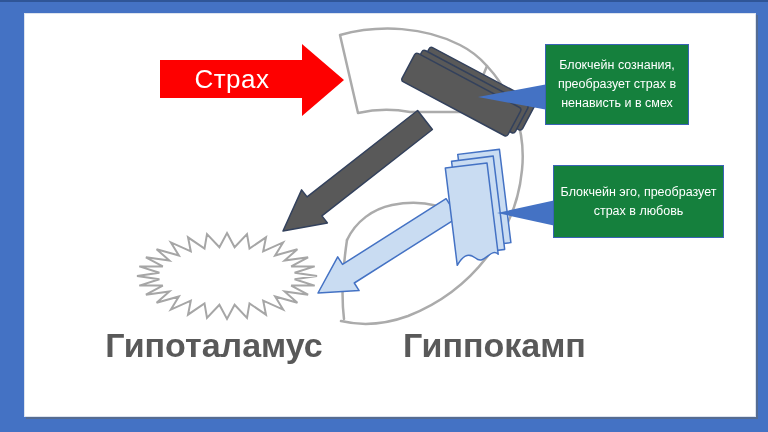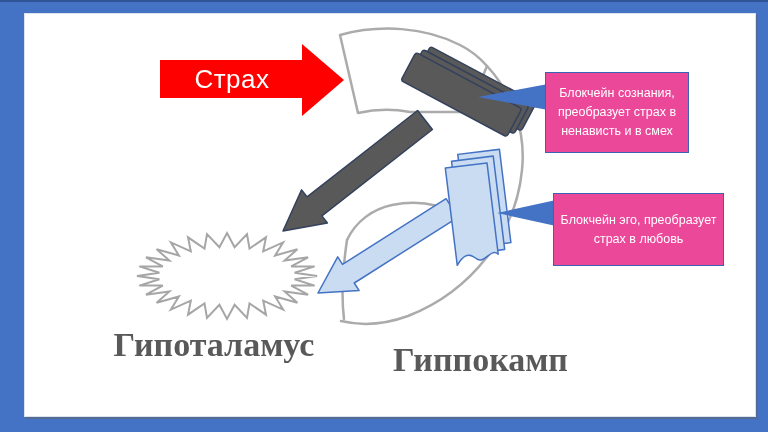--- a/index.html
+++ b/index.html
@@ -14,33 +14,33 @@
     background:#FFFFFF;border:1px solid #DCE3EE;box-sizing:border-box;
     box-shadow:2px 2px 0 rgba(95,105,120,0.65);
   }
   svg.art{position:absolute;left:0;top:0;width:768px;height:432px;}
   .fear-label{
     position:absolute;left:162px;top:60px;width:140px;height:38px;
     display:flex;align-items:center;justify-content:center;
     color:#FFFFFF;font-size:26px;letter-spacing:0.5px;
   }
   .callout{
-    position:absolute;background:#ec4899;border:1px solid #3A63B5;
+    position:absolute;background:#15803d;border:1px solid #3A63B5;
     color:#FFFFFF;display:flex;align-items:center;justify-content:center;
     text-align:center;font-size:12.5px;line-height:1.5;
-    padding:12px 6px;box-sizing:border-box;margin-top:28px;
+    padding:12px 6px;box-sizing:border-box;
   }
   .callout1{left:545px;top:44px;width:144px;height:81px;}
   .callout2{left:553px;top:165px;width:171px;height:73px;}
   .brain-label{
     position:absolute;top:326px;color:#595959;font-weight:bold;
-    font-size:34px;text-align:center;white-space:nowrap;font-family:Liberation Serif, serif;
+    font-size:34px;text-align:center;white-space:nowrap;
   }
   .label-hypothalamus{left:88px;width:252px;}
-  .label-hippocampus{left:358px;width:245px;margin-top:15px;}
+  .label-hippocampus{left:372px;width:245px;}
 </style>
 </head>
 <body>
 
 <div id="root">
   <div class="frame"></div>
   <div class="frame-top-line"></div>
   <div class="slide"></div>
 
   <svg class="art" viewBox="0 0 768 432" xmlns="http://www.w3.org/2000/svg">

